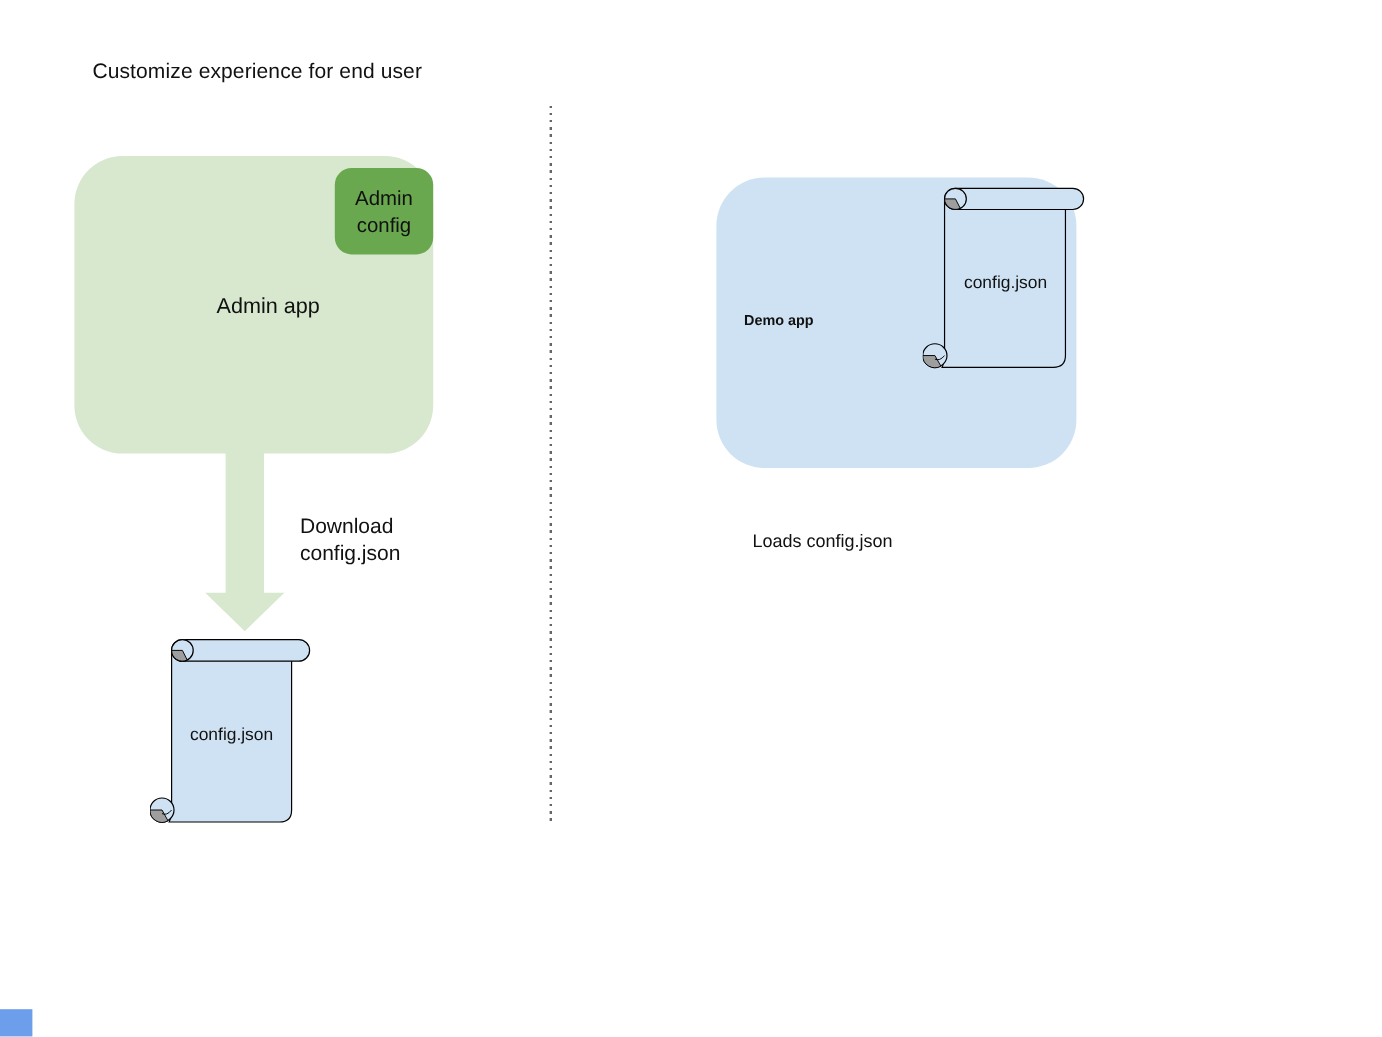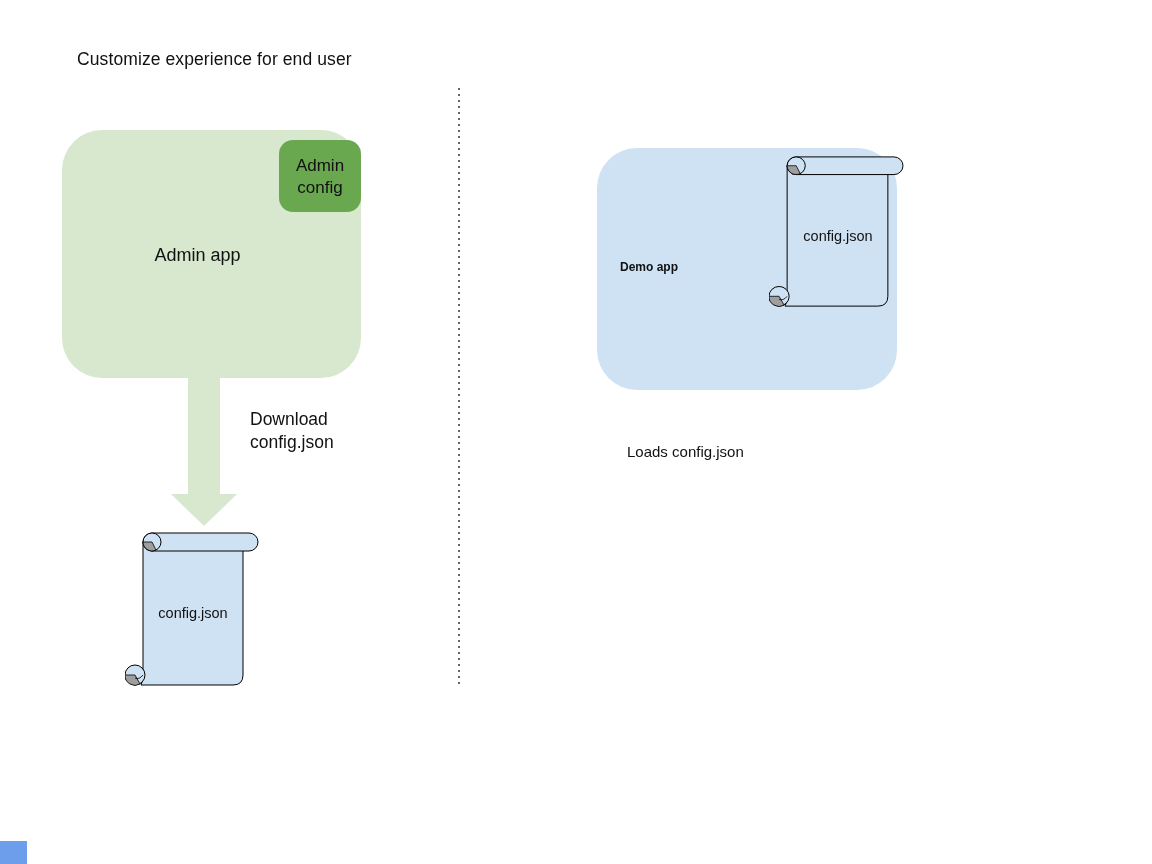--- a/index.html
+++ b/index.html
@@ -32,38 +32,38 @@
   }
   .admin-panel {
     left: 279px; top: 140px; width: 82px; height: 72px;
     background: #6aa84f; border-radius: 14px;
   }
   .admin-panel-label {
     left: 279px; top: 155px; width: 82px;
     text-align: center; font-size: 17px; line-height: 22px;
   }
   .admin-app-label {
-    left: 48px; top: 245px; width: 299px;
+    left: 74px; top: 245px; width: 299px;
     text-align: center; font-size: 18px;
   }
 
   .demo-app {
     left: 597px; top: 148px; width: 300px; height: 242px;
     background: #cfe2f3; border-radius: 40px;
   }
   .demo-app-label {
     left: 620px; top: 260px; width: 160px;
     text-align: left; font-size: 12px; font-weight: bold;
   }
 
   .arrow-box { left: 170px; top: 377px; width: 68px; height: 150px; }
   .arrow-fill { fill: #d7e8ce; }
 
   .arrow-label {
-    left: 250px; top: 408px;
+    left: 250px; top: 427px;
     font-size: 17.5px; line-height: 22.5px;
     white-space: pre-line;
   }
 
   .scroll-left  { left: 125px; top: 528px; width: 135px; height: 163px; }
   .scroll-right { left: 769px; top: 152px; width: 136px; height: 160px; }
 
   .scroll-fill { fill: #cfe2f3; stroke: #000000; stroke-width: 1; }
   .curl-shade  { fill: #9e9e9e; stroke: #000000; stroke-width: 0.8; }
   .curl-line   { fill: none; stroke: #000000; stroke-width: 0.8; }

